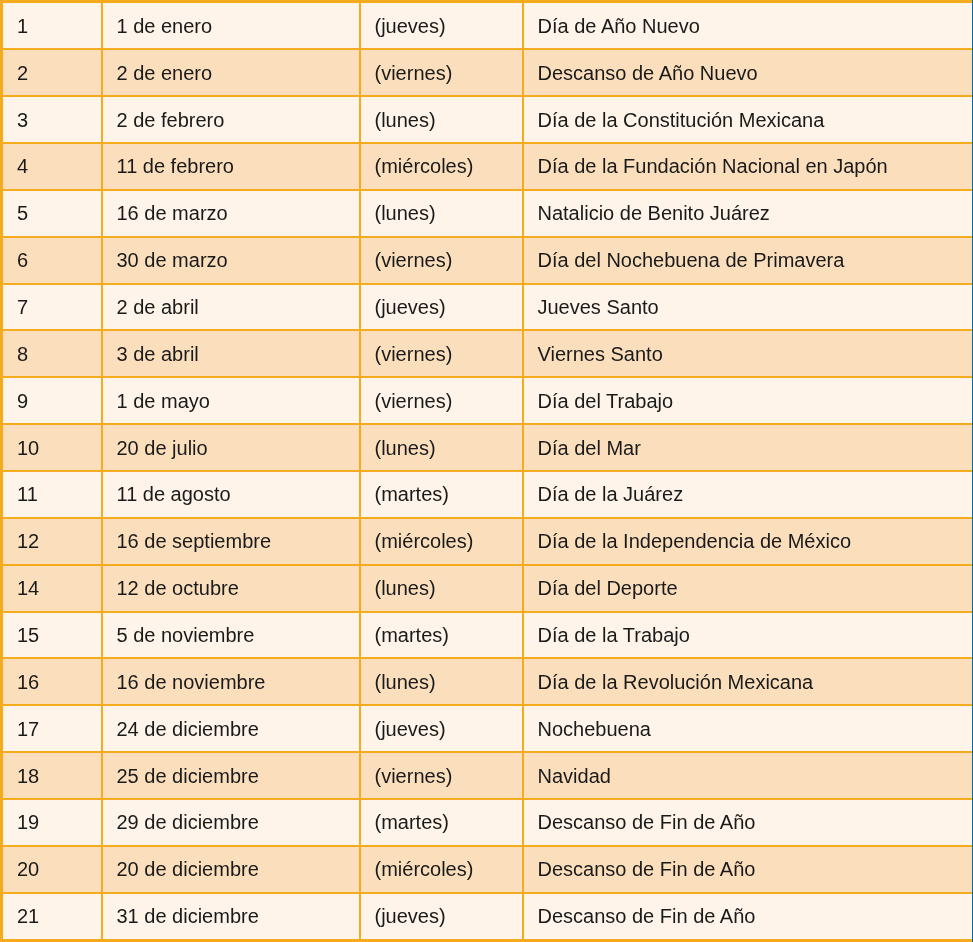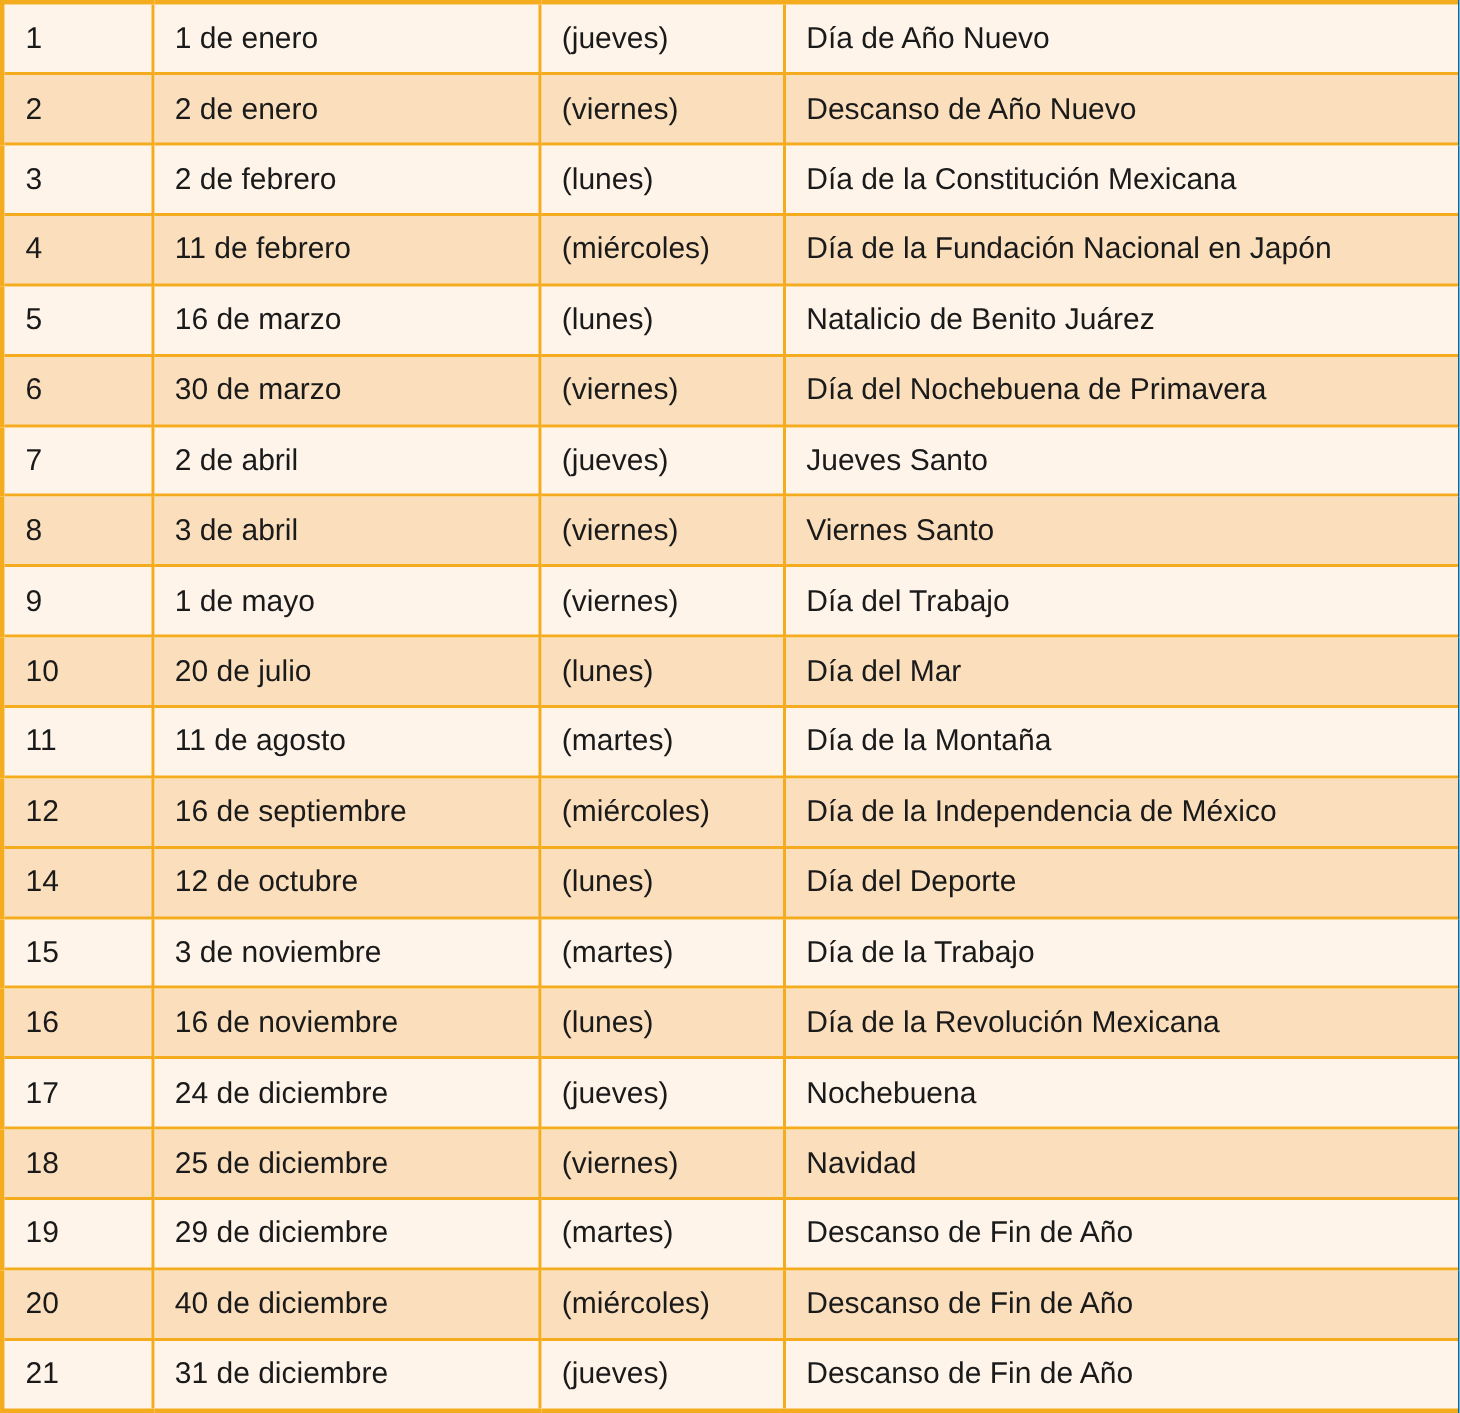--- a/index.html
+++ b/index.html
@@ -109,37 +109,37 @@
       <tr class="row-even">
         <td>10</td>
         <td>20 de julio</td>
         <td>(lunes)</td>
         <td>Día del Mar</td>
       </tr>
       <tr class="row-odd">
         <td>11</td>
         <td>11 de agosto</td>
         <td>(martes)</td>
-        <td>Día de la Montaña</td>
+        <td>Día de la Juárez</td>
       </tr>
       <tr class="row-even">
         <td>12</td>
         <td>16 de septiembre</td>
         <td>(miércoles)</td>
         <td>Día de la Independencia de México</td>
       </tr>
       <tr class="row-even">
         <td>14</td>
         <td>12 de octubre</td>
         <td>(lunes)</td>
         <td>Día del Deporte</td>
       </tr>
       <tr class="row-odd">
         <td>15</td>
-        <td>3 de noviembre</td>
+        <td>5 de noviembre</td>
         <td>(martes)</td>
         <td>Día de la Trabajo</td>
       </tr>
       <tr class="row-even">
         <td>16</td>
         <td>16 de noviembre</td>
         <td>(lunes)</td>
         <td>Día de la Revolución Mexicana</td>
       </tr>
       <tr class="row-odd">
@@ -155,21 +155,21 @@
         <td>Navidad</td>
       </tr>
       <tr class="row-odd">
         <td>19</td>
         <td>29 de diciembre</td>
         <td>(martes)</td>
         <td>Descanso de Fin de Año</td>
       </tr>
       <tr class="row-even">
         <td>20</td>
-        <td>40 de diciembre</td>
+        <td>20 de diciembre</td>
         <td>(miércoles)</td>
         <td>Descanso de Fin de Año</td>
       </tr>
       <tr class="row-odd">
         <td>21</td>
         <td>31 de diciembre</td>
         <td>(jueves)</td>
         <td>Descanso de Fin de Año</td>
       </tr>
     </tbody>

